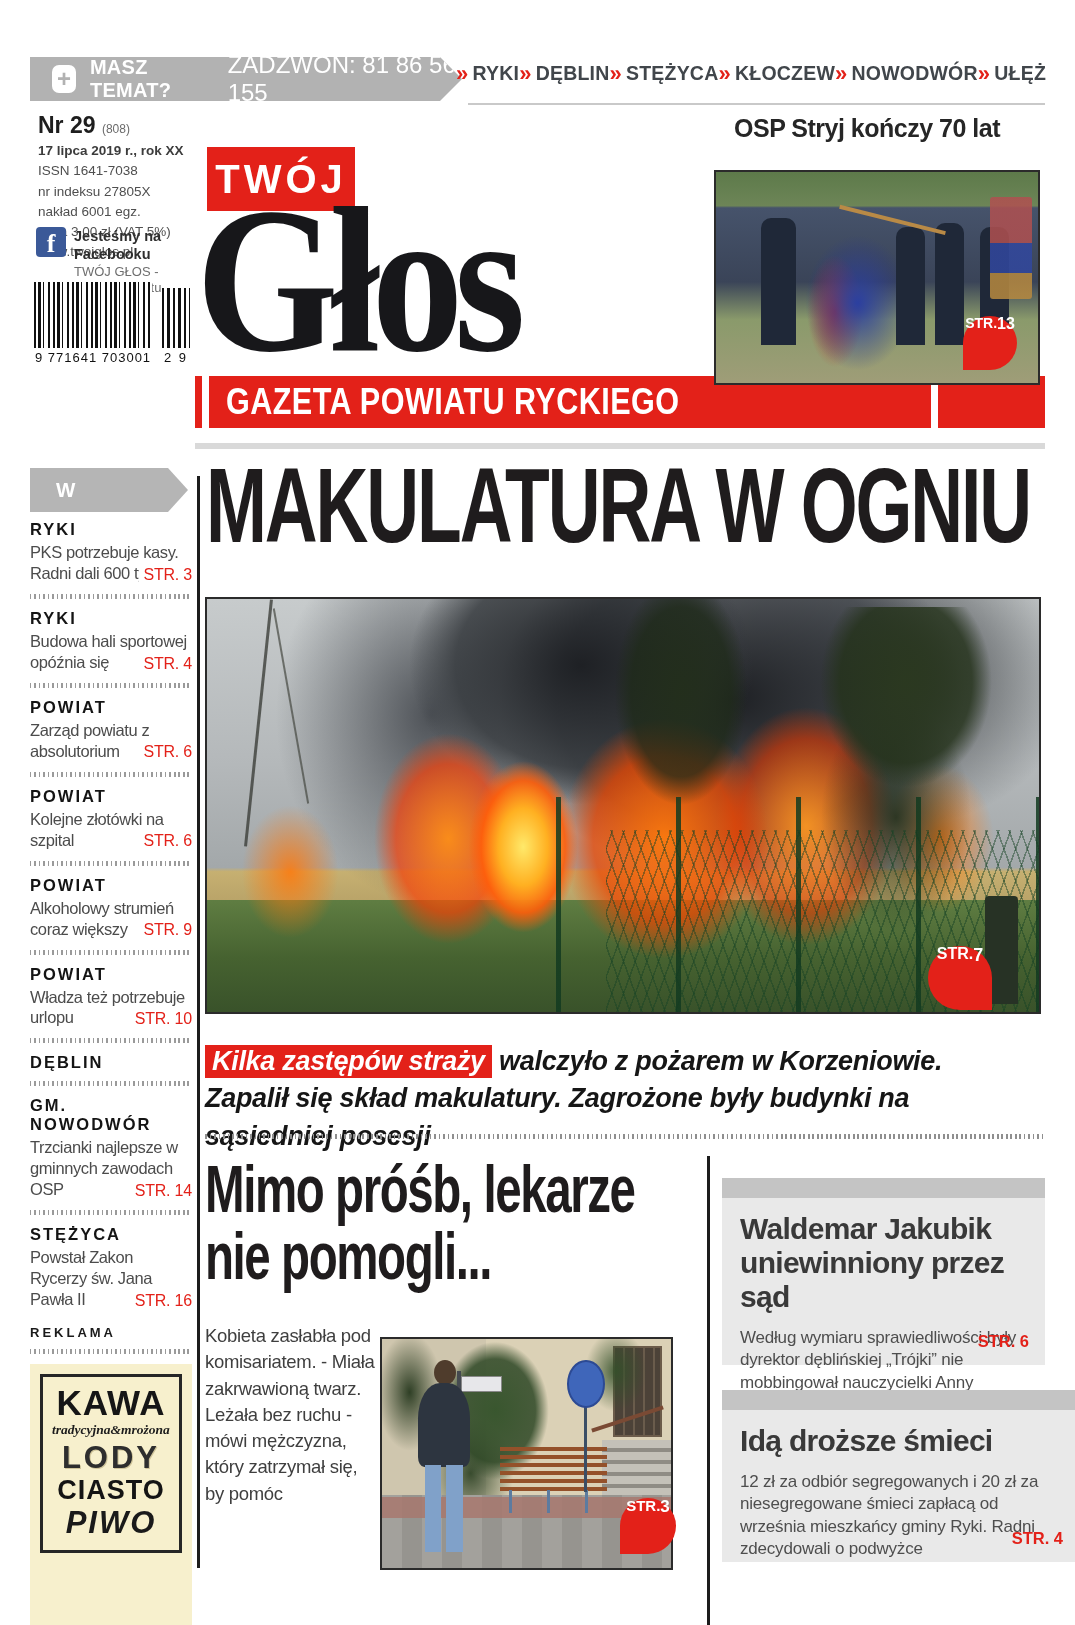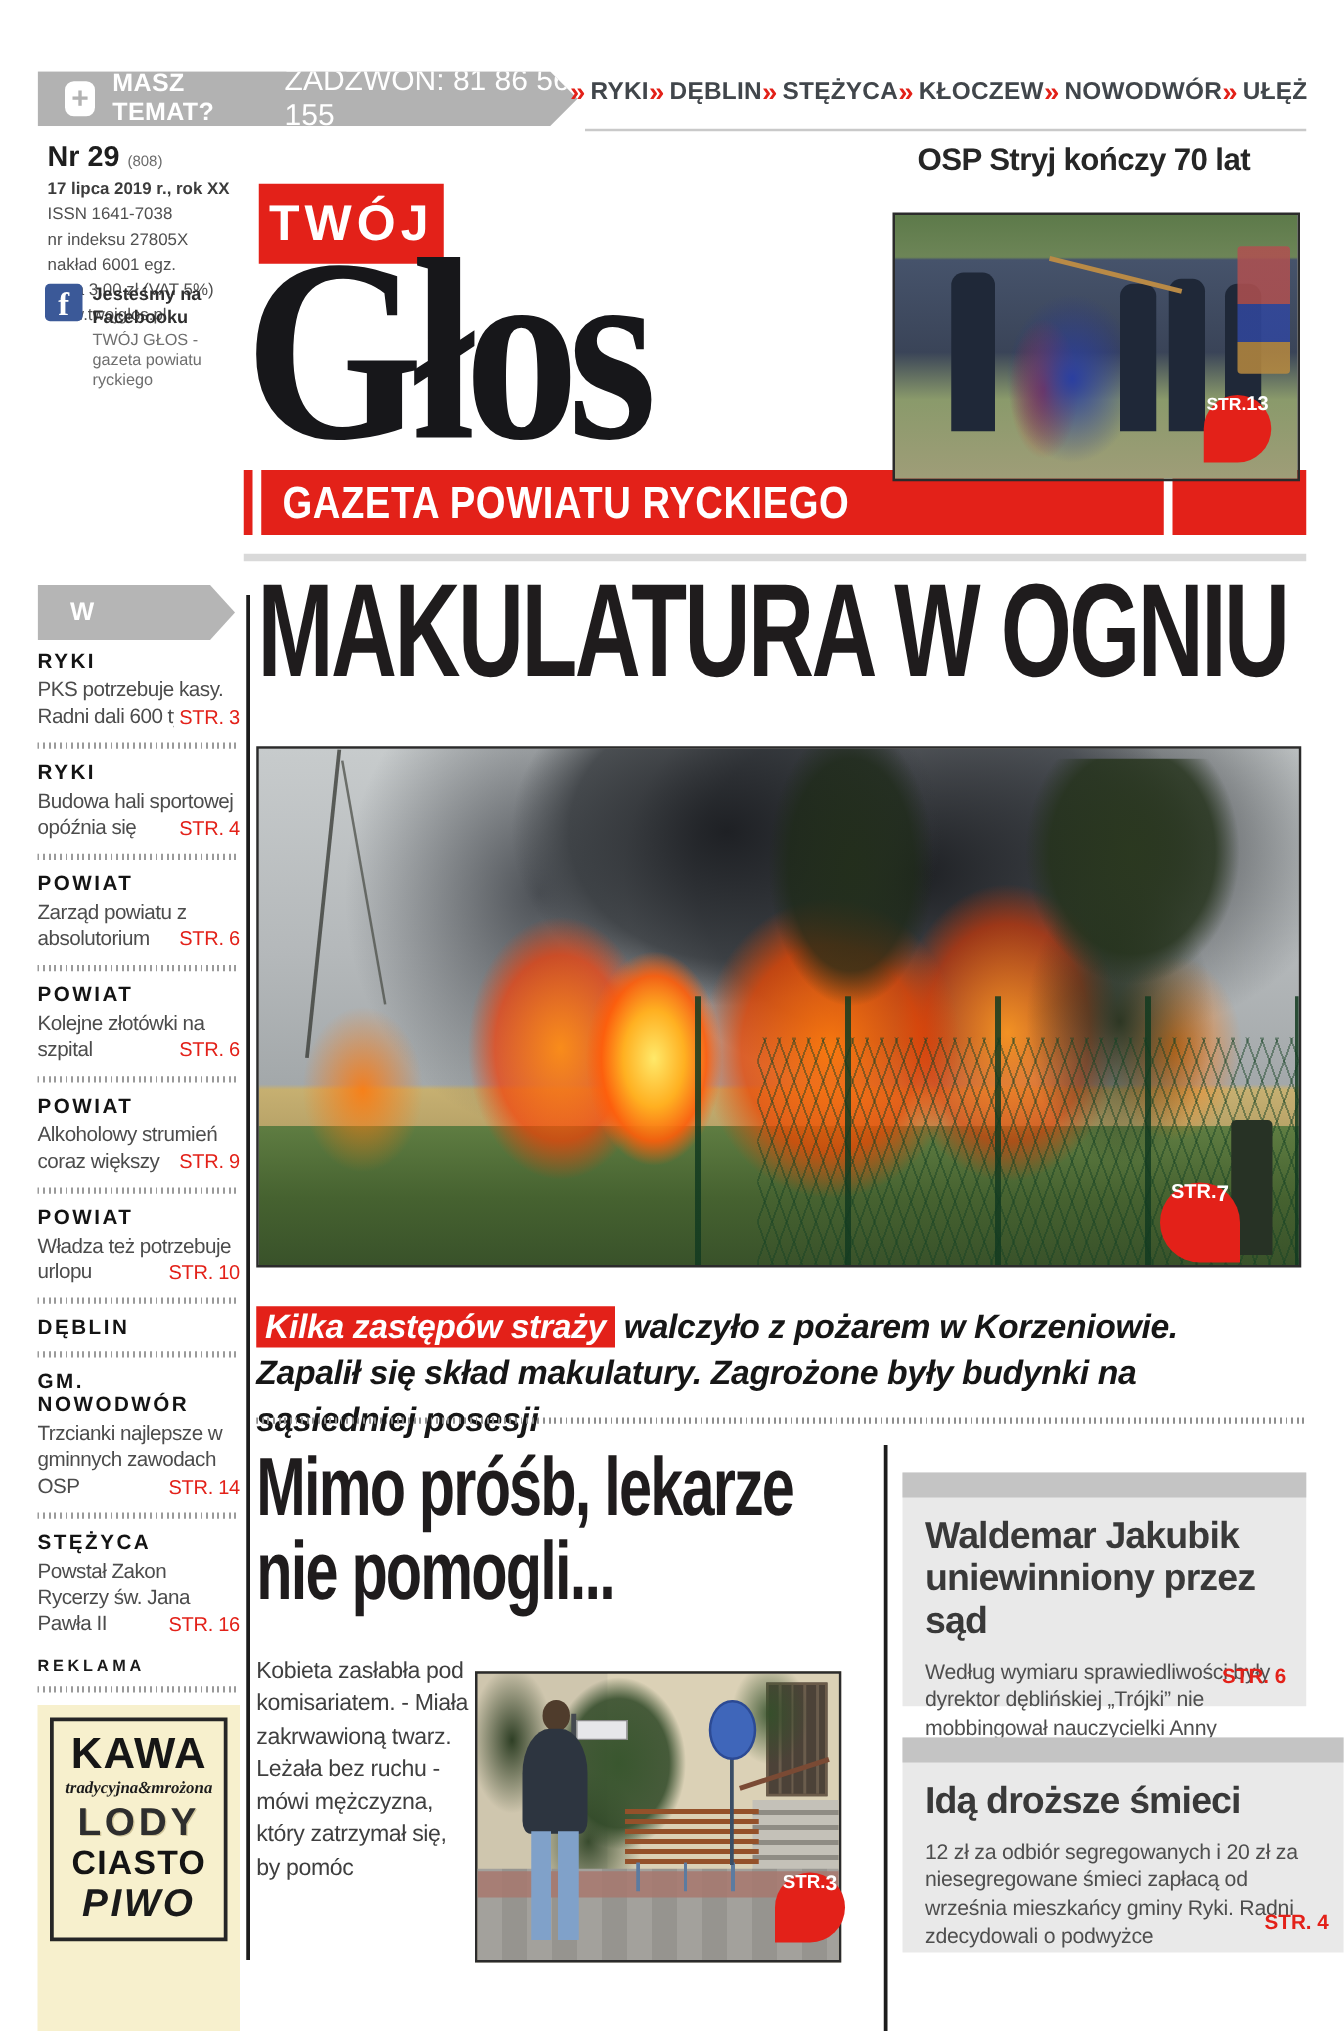--- a/index.html
+++ b/index.html
@@ -223,20 +223,26 @@
     <div>cena 3,00 zł (VAT 5%)</div>
     <div>www.twojglos.pl</div>
   </div>
   <div class="abs fb">
     <span class="fbicon">f</span>
     <span>
       <span class="fbtitle">Jesteśmy na Facebooku</span>
       <div class="fbsub">TWÓJ GŁOS - gazeta powiatu ryckiego</div>
     </span>
   </div>
+  <div class="abs barcode">
+    <div class="bars-main"></div>
+    <div class="bars-add"></div>
+    <div class="bc-digits">9 771641 703001</div>
+    <div class="bc-sfx">2 9</div>
+  </div>
 
   <div class="abs logo-top">TWÓJ</div>
   <div class="abs logo-main">Głos</div>
   <div class="abs band-stub"></div>
   <div class="abs band-main">
       <span>GAZETA POWIATU RYCKIEGO</span>
     </div>
   <div class="abs band-right"></div>
   <div class="abs graystrip"></div>
 

